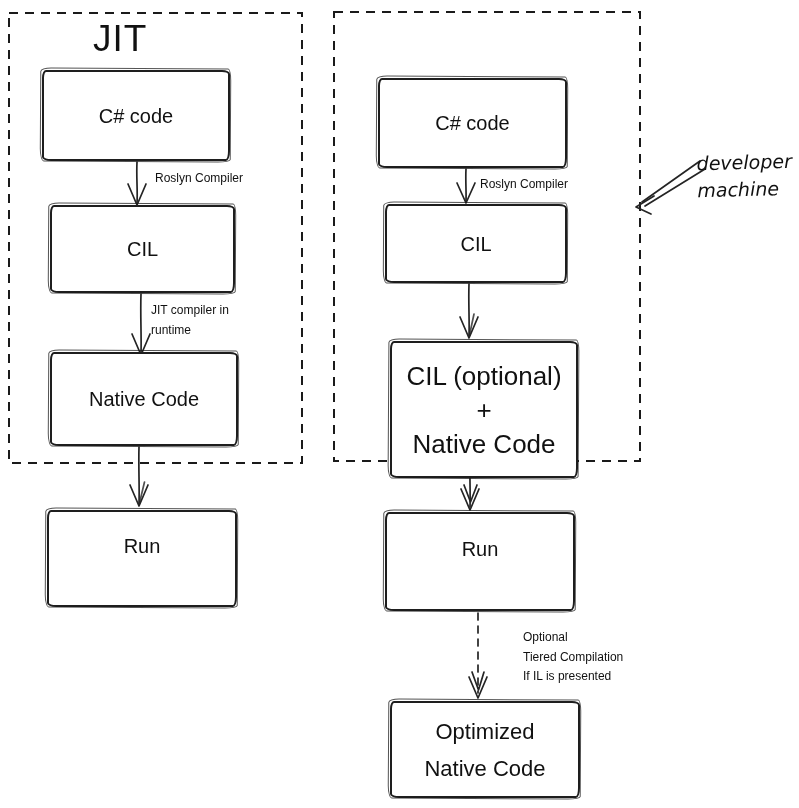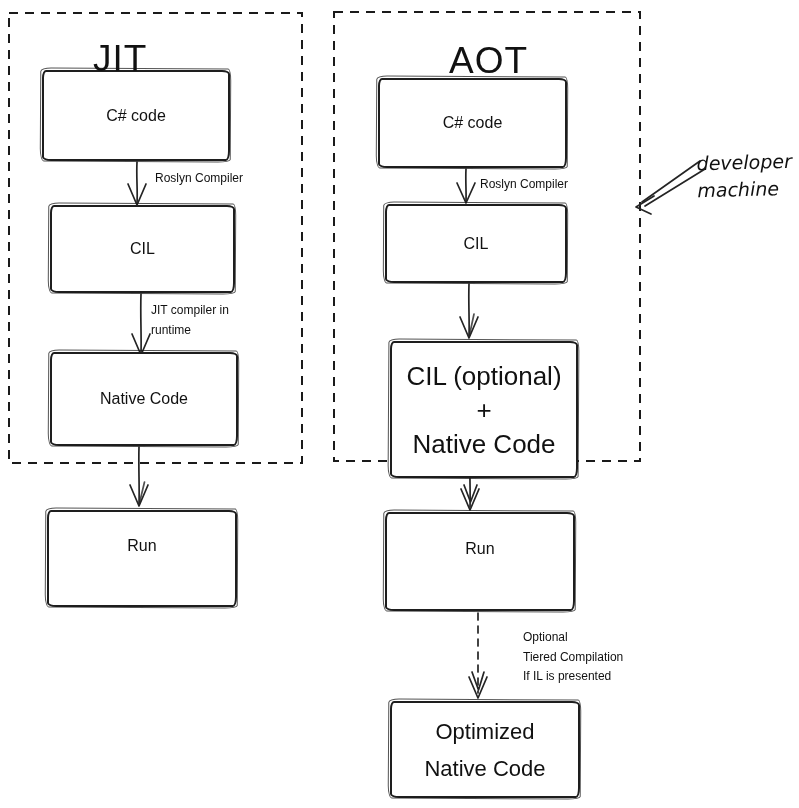--- a/index.html
+++ b/index.html
@@ -37,34 +37,33 @@
   }
   .overlay .arrow.dashed {
     stroke-dasharray: 7 6;
   }
   .sec-title {
     position: absolute;
     z-index: 3;
     font-size: 37px;
     letter-spacing: 1px;
     white-space: nowrap;
-    margin-top: 20px;
   }
   .box {
     position: absolute;
     z-index: 2;
     box-sizing: border-box;
     background: #ffffff;
     border: 2.3px solid #1e1e1e;
     border-radius: 4px 8px 4px 9px / 8px 4px 10px 4px;
     display: flex;
     align-items: center;
     justify-content: center;
     text-align: center;
-    font-size: 16px;
+    font-size: 20px;
     white-space: pre-line;
     line-height: 34px;
   }
   .box::before {
     content: "";
     position: absolute;
     inset: -4px -3px -3px -4px;
     border: 1.4px solid rgba(25, 25, 25, 0.75);
     border-radius: 11px 3px 13px 4px / 4px 12px 3px 13px;
     transform: rotate(0.35deg);
@@ -159,21 +158,20 @@
 
   <div class="box" style="left:50px; top:205px; width:185px; height:88px;">CIL</div>
 
   <div class="arrow-label" style="left:151px; top:301px;">JIT compiler in
 runtime</div>
 
   <div class="box" style="left:50px; top:352px; width:188px; height:94px;">Native Code</div>
 
   <div class="box run-box" style="left:47px; top:510px; width:190px; height:97px;">Run</div>
 
-  <div class="sec-title" style="left:449px; top:20px;">AOT</div>
 
   <div class="box" style="left:378px; top:78px; width:189px; height:90px;">C# code</div>
 
   <div class="arrow-label" style="left:480px; top:175px;">Roslyn Compiler</div>
 
   <div class="box" style="left:385px; top:204px; width:182px; height:79px;">CIL</div>
 
 
   <div class="box small-lines" style="left:390px; top:341px; width:188px; height:137px;">CIL (optional)
 +

